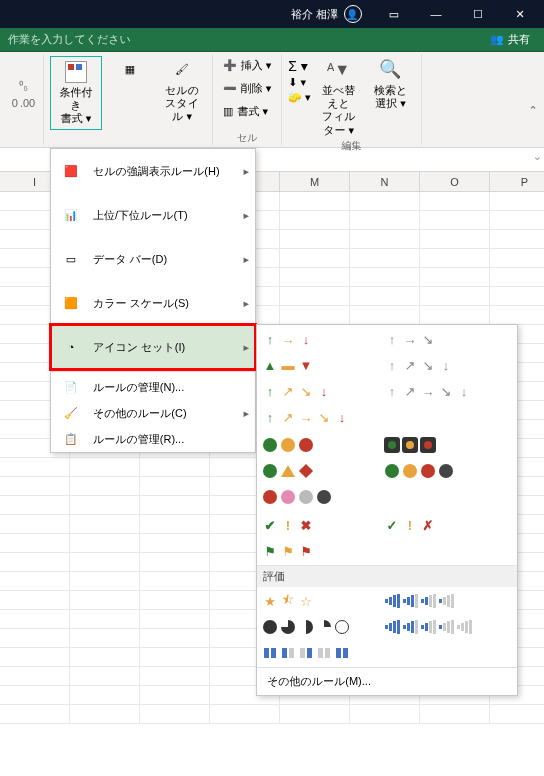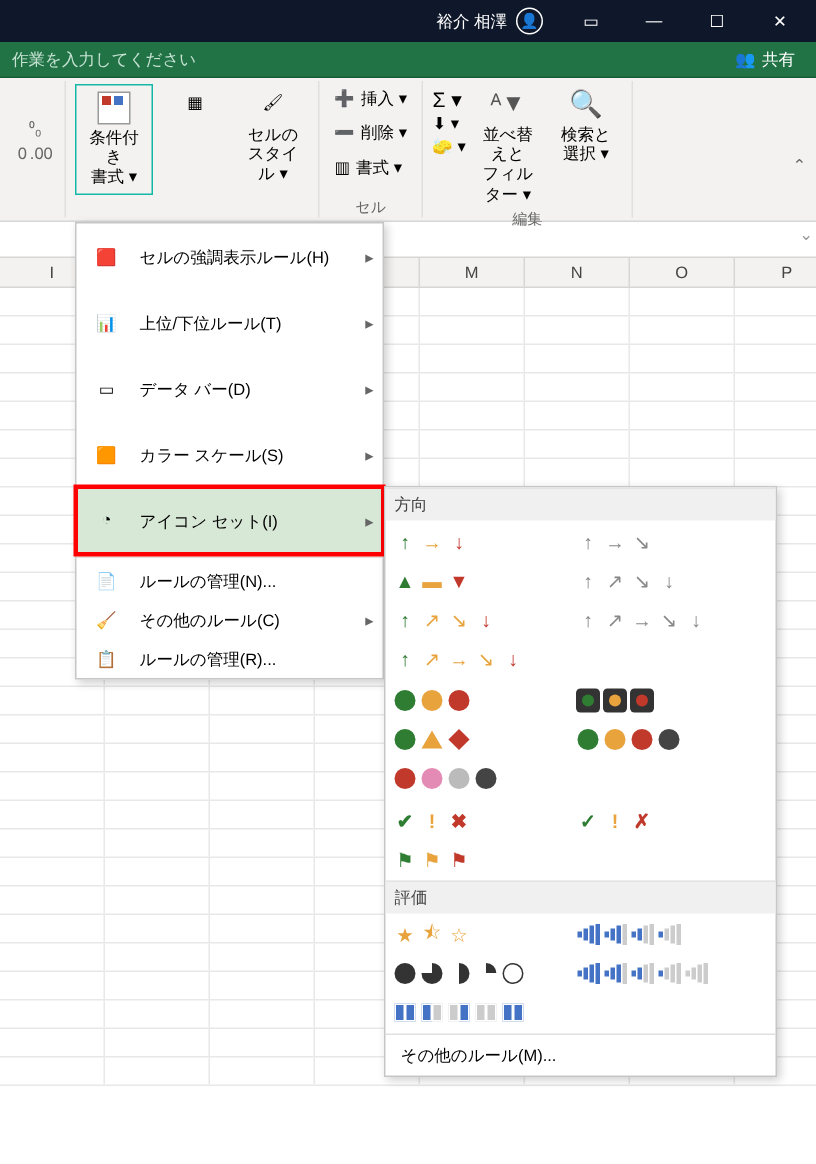--- a/index.html
+++ b/index.html
@@ -516,21 +516,20 @@
     <span class="arrow">▸</span>
   </div>
   <div class="mi small">
     <div class="mico">📋</div>
     <span>ルールの管理(R)...</span>
   </div>
 </div>
 
 <div class="flyout">
   <div class="sect">
-    <div class="sect-h">方向</div>
     <div class="grid2">
       <div class="iconset">
           <span class="arr-up">↑</span>
           <span class="arr-rt">→</span>
           <span class="arr-dn">↓</span>
         </div>
       <div class="iconset">
           <span class="arr-g">↑</span>
           <span class="arr-g">→</span>
           <span class="arr-g">↘</span>

